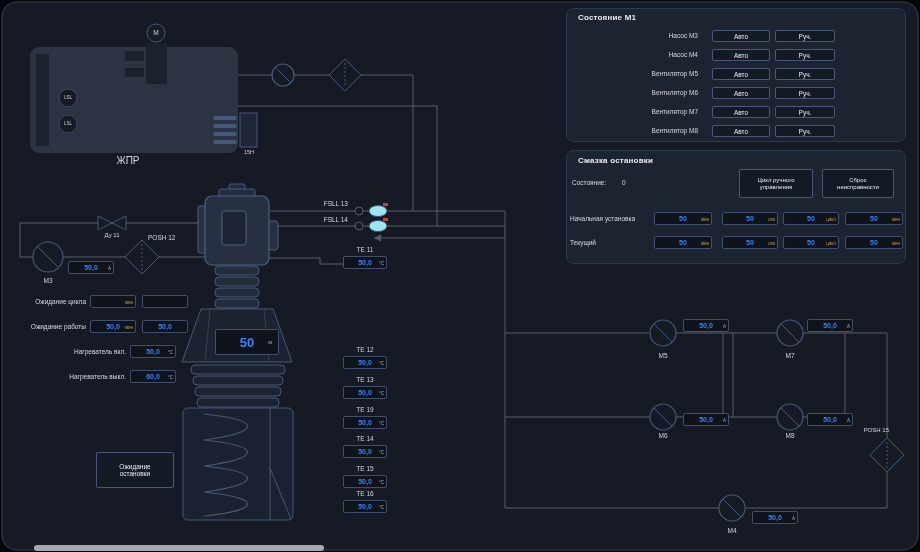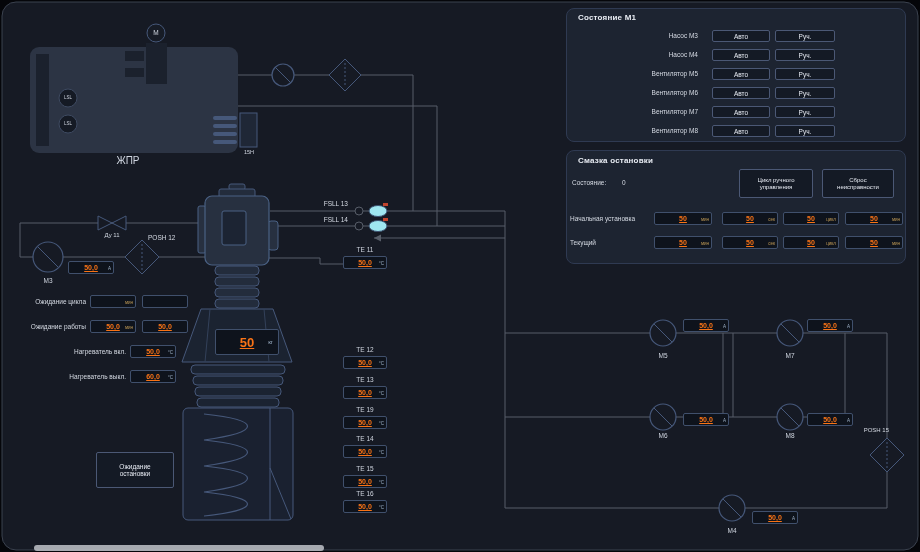--- a/index.html
+++ b/index.html
@@ -5,21 +5,21 @@
   html,body{margin:0;padding:0;background:#05060a;font-family:"Liberation Sans",sans-serif;}
   .stage{position:relative;width:920px;height:552px;background:#05060a;overflow:hidden;}
   svg{position:absolute;left:0;top:0;}
   .panel{position:absolute;background:#1d2431;border:1px solid #2f3a52;border-radius:8px;}
   .ptitle{position:absolute;color:#e9edf4;font-size:8px;font-weight:bold;letter-spacing:.2px;}
   .lbl{position:absolute;color:#d5dae3;font-size:6.5px;line-height:13px;white-space:nowrap;}
   .lbl.r{text-align:right;}
   .tag{position:absolute;color:#cfd5df;font-size:6.5px;text-align:center;white-space:nowrap;}
   .field{position:absolute;background:#0e131c;border:1px solid #40506c;border-radius:2px;
          display:flex;align-items:center;justify-content:center;box-sizing:border-box;}
-  .val{color:#f97316;font-size:7px;font-weight:bold;text-decoration:underline;}
+  .val{color:#3b82f6;font-size:7px;font-weight:bold;}
   .val.big{font-size:13px;}
   .unit{position:absolute;right:2px;top:50%;transform:translateY(-50%);font-size:4.5px;color:#9fb3c8;}
   .unit.t{color:#c09a55;}
   .btn{position:absolute;background:#141a25;border:1px solid #4b5875;border-radius:2px;
        color:#e6eaf2;font-size:6px;display:flex;flex-direction:column;align-items:center;
        justify-content:center;text-align:center;line-height:7px;box-sizing:border-box;cursor:pointer;}
   .btn.one{font-size:6.5px;}
 </style>
 </head>
 <body>

